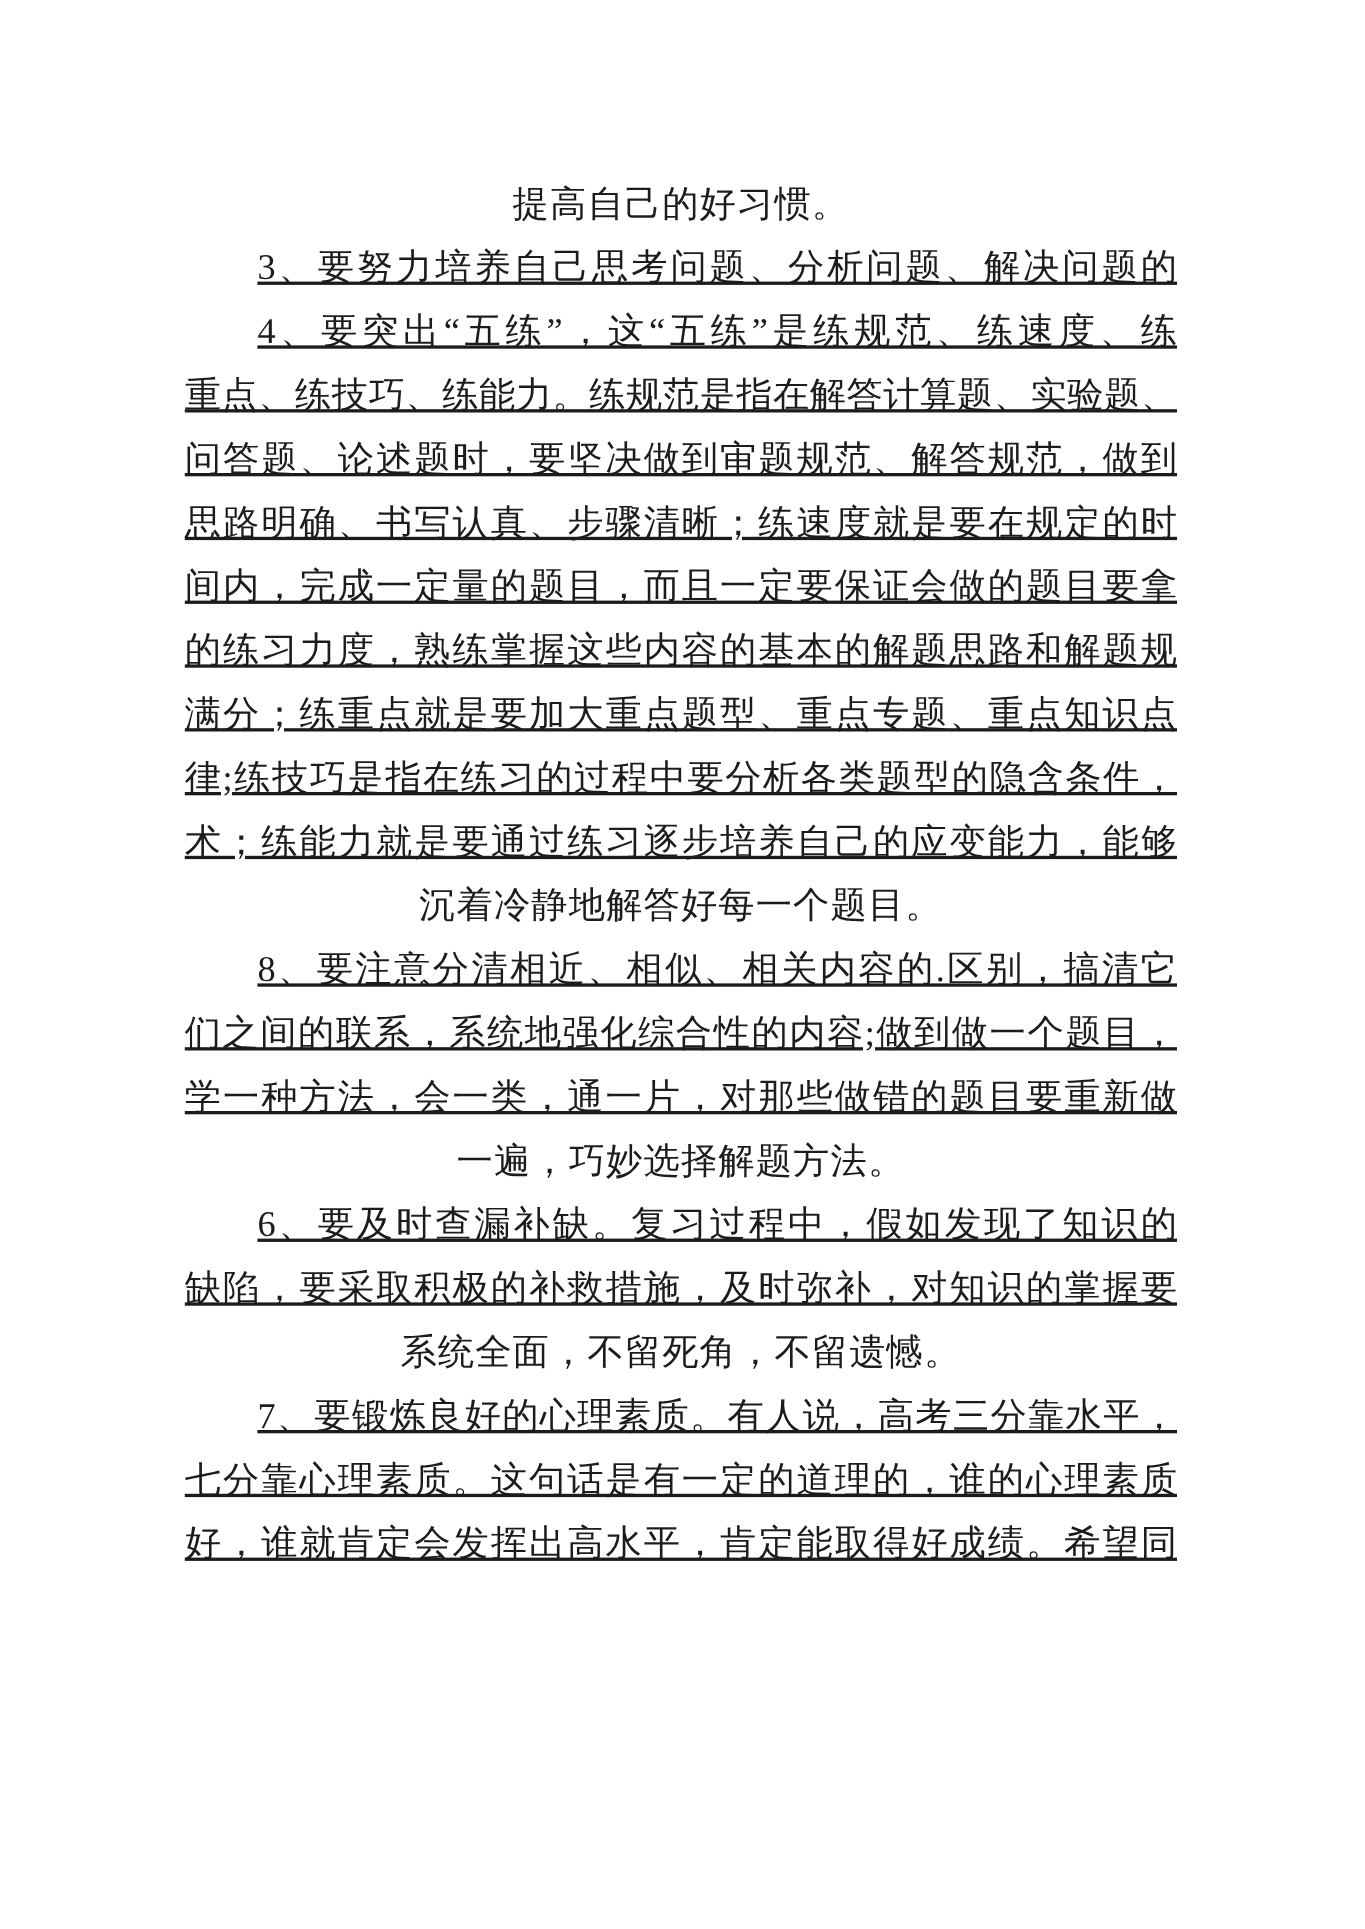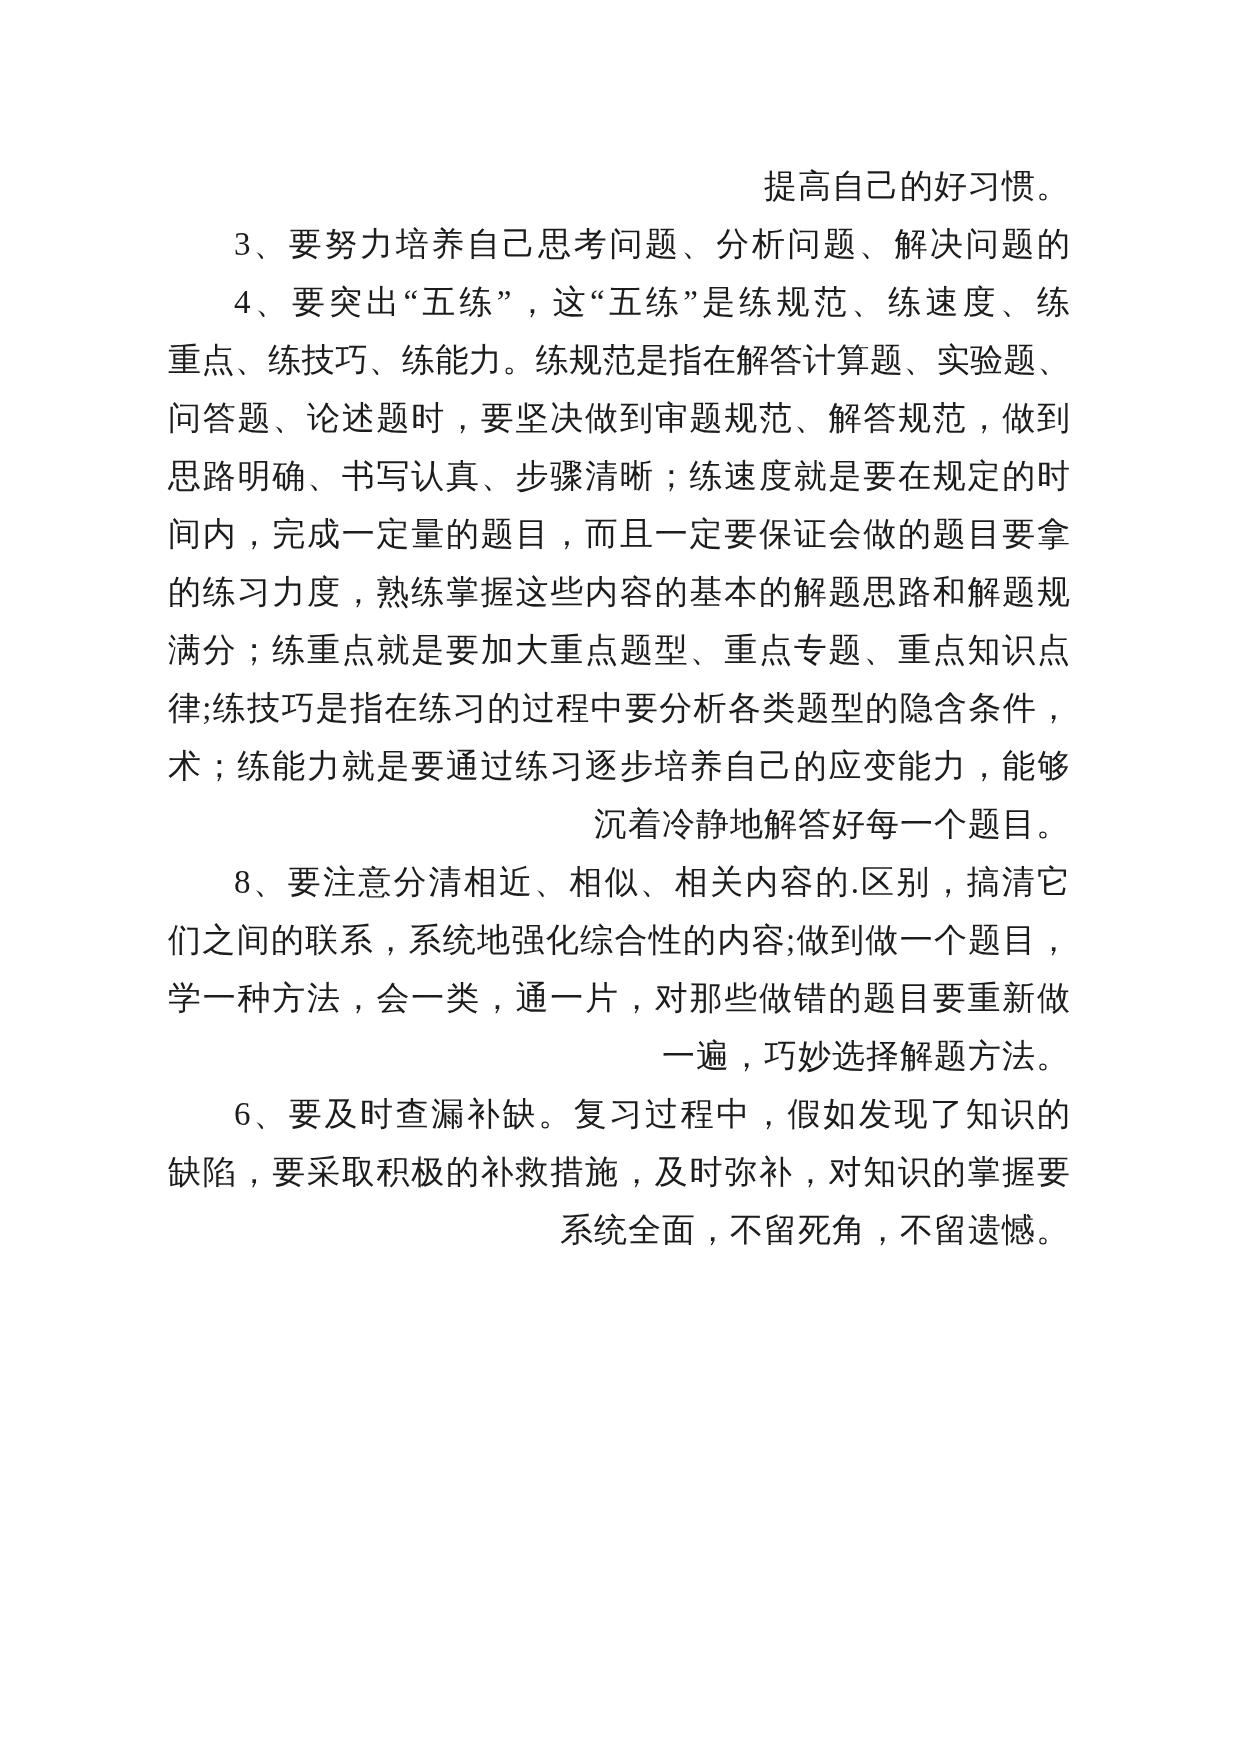--- a/index.html
+++ b/index.html
@@ -29,29 +29,30 @@
     line-height: 58px;
     font-weight: 400;
   }
   .paragraph {
     margin: 0;
     padding: 0;
   }
   .line {
     height: 58px;
     white-space: nowrap;
-    text-align: right;
+    text-align: center;
     letter-spacing: 1px;
   }
   .line.justify {
     white-space: normal;
     text-align: justify;
     text-align-last: justify;
     text-justify: inter-character;
     letter-spacing: 0;
+    text-decoration: underline;
   }
   .line.indent {
     padding-left: 66px;
   }
 </style>
 </head>
 <body style="background: rgb(255, 255, 255);">
 
 <div class="page">
   <div class="text-block" style="color: rgb(28, 28, 28);">
@@ -77,14 +78,19 @@
         <div class="line indent justify">8、要注意分清相近、相似、相关内容的.区别，搞清它</div>
         <div class="line justify">们之间的联系，系统地强化综合性的内容;做到做一个题目，</div>
         <div class="line justify">学一种方法，会一类，通一片，对那些做错的题目要重新做</div>
         <div class="line">一遍，巧妙选择解题方法。</div>
       </div>
       <div class="paragraph">
         <div class="line indent justify">6、要及时查漏补缺。复习过程中，假如发现了知识的</div>
         <div class="line justify">缺陷，要采取积极的补救措施，及时弥补，对知识的掌握要</div>
         <div class="line">系统全面，不留死角，不留遗憾。</div>
       </div>
+      <div class="paragraph">
+        <div class="line indent justify">7、要锻炼良好的心理素质。有人说，高考三分靠水平，</div>
+        <div class="line justify">七分靠心理素质。这句话是有一定的道理的，谁的心理素质</div>
+        <div class="line justify">好，谁就肯定会发挥出高水平，肯定能取得好成绩。希望同</div>
+      </div>
     </div>
 </div>
 
 </body></html>

